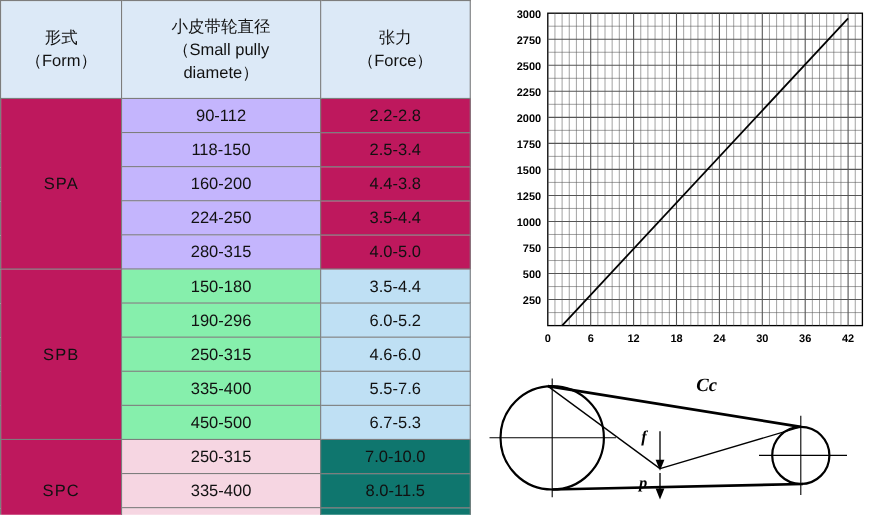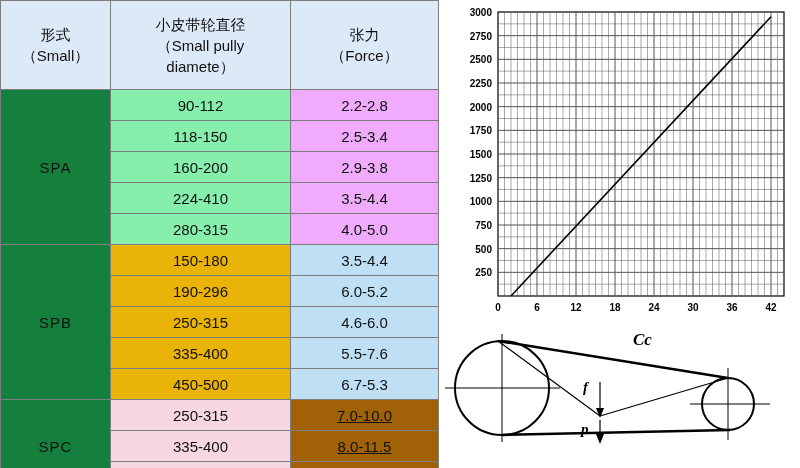--- a/index.html
+++ b/index.html
@@ -19,68 +19,68 @@
   #spec-table td{
     border:1px solid #7d7d7d;
     text-align:center;
     vertical-align:middle;
     font-size:15px;
     color:#111;
     padding:0;
   }
   .col-form{width:110px;}
   .col-dia{width:180px;}
-  .col-force{width:148px;}
+  .col-force{width:136px;}
 
   .hdr{
     background:#dce9f7;
     font-size:16px;
     line-height:21px;
     height:88px;
     padding:4px 2px;
   }
   .form-cell{
-    background:#15803d;
+    background:#be185d;
     font-size:17px;
     letter-spacing:1px;
   }
-  .row-a .dia{background:#86efac;}
-  .row-a .force{background:#f0abfc;}
-  .row-b .dia{background:#eab308;}
+  .row-a .dia{background:#c4b5fd;}
+  .row-a .force{background:#be185d;}
+  .row-b .dia{background:#86efac;}
   .row-b .force{background:#bfe0f4;}
   .row-c .dia{background:#f6d6e2;}
-  .row-c .force{background:#a16207;text-decoration:underline;}
+  .row-c .force{background:#0f766e;}
   .data-row td{height:30px;}
 
   
   #graph-panel{
     position:absolute;left:440px;top:4px;width:350px;height:320px;
   }
   #graph-svg{display:block;}
 
   
   #belt-panel{
-    position:absolute;left:440px;top:320px;width:350px;height:135px;
+    position:absolute;left:440px;top:330px;width:350px;height:135px;
   }
   #belt-svg{display:block;}
 </style>
 </head>
 <body>
 
 <table id="spec-table">
   <colgroup>
     <col class="col-form">
       <col class="col-dia">
       <col class="col-force">
   </colgroup>
   <tbody>
     <tr>
       <td class="hdr col-form">
         <div>形式</div>
-        <div>（Small）</div>
+        <div>（Form）</div>
       </td>
       <td class="hdr col-dia">
         <div>小皮带轮直径</div>
         <div>（Small pully</div>
         <div>diamete）</div>
       </td>
       <td class="hdr col-force">
         <div>张力</div>
         <div>（Force）</div>
       </td>
@@ -90,24 +90,24 @@
       <td class="form-cell" rowspan="5">SPA</td>
       <td class="dia">90-112</td>
       <td class="force">2.2-2.8</td>
     </tr>
     <tr class="data-row row-a">
       <td class="dia">118-150</td>
       <td class="force">2.5-3.4</td>
     </tr>
     <tr class="data-row row-a">
       <td class="dia">160-200</td>
-      <td class="force">2.9-3.8</td>
-    </tr>
-    <tr class="data-row row-a">
-      <td class="dia">224-410</td>
+      <td class="force">4.4-3.8</td>
+    </tr>
+    <tr class="data-row row-a">
+      <td class="dia">224-250</td>
       <td class="force">3.5-4.4</td>
     </tr>
     <tr class="data-row row-a">
       <td class="dia">280-315</td>
       <td class="force">4.0-5.0</td>
     </tr>
 
     <tr class="data-row row-b">
       <td class="form-cell" rowspan="5">SPB</td>
       <td class="dia">150-180</td>

